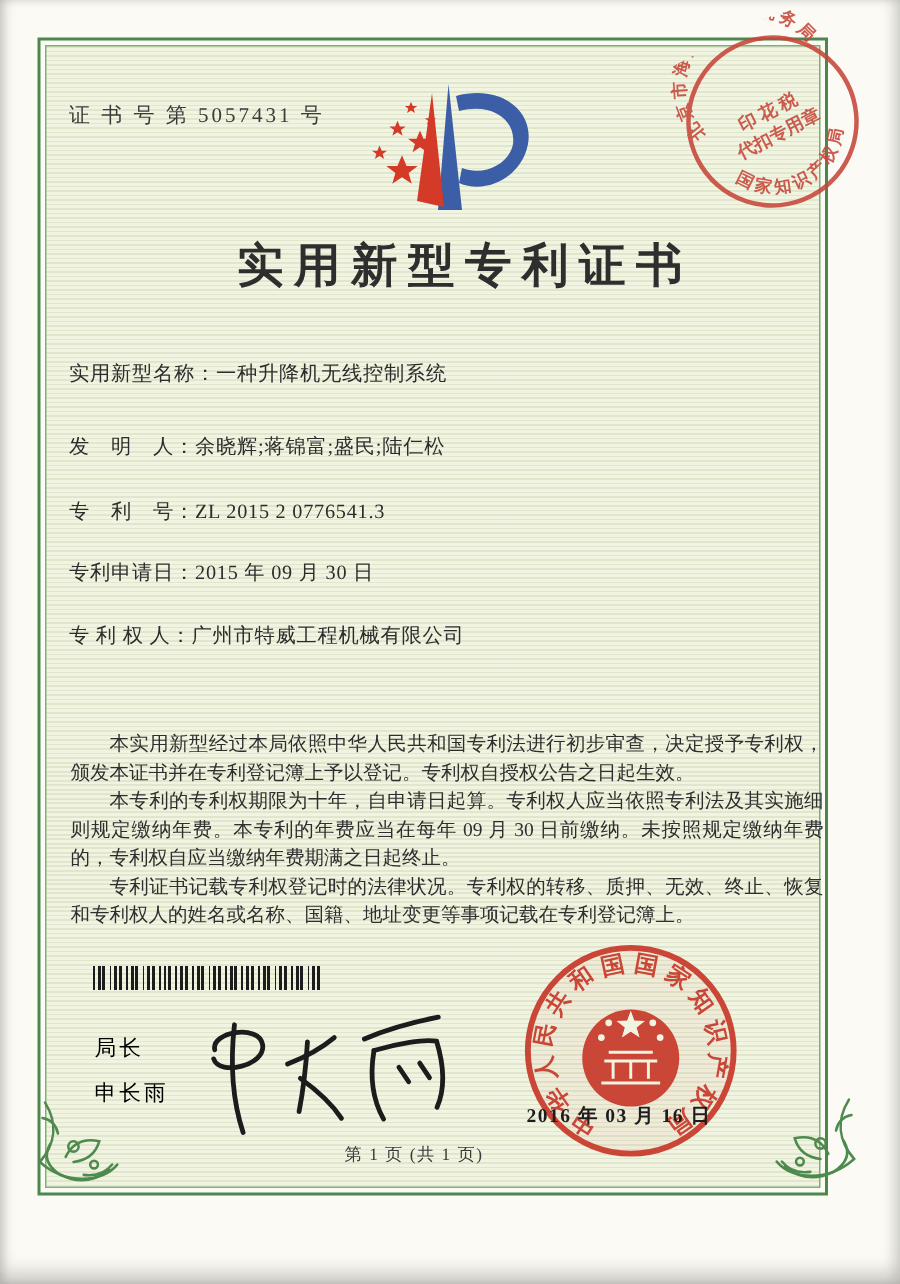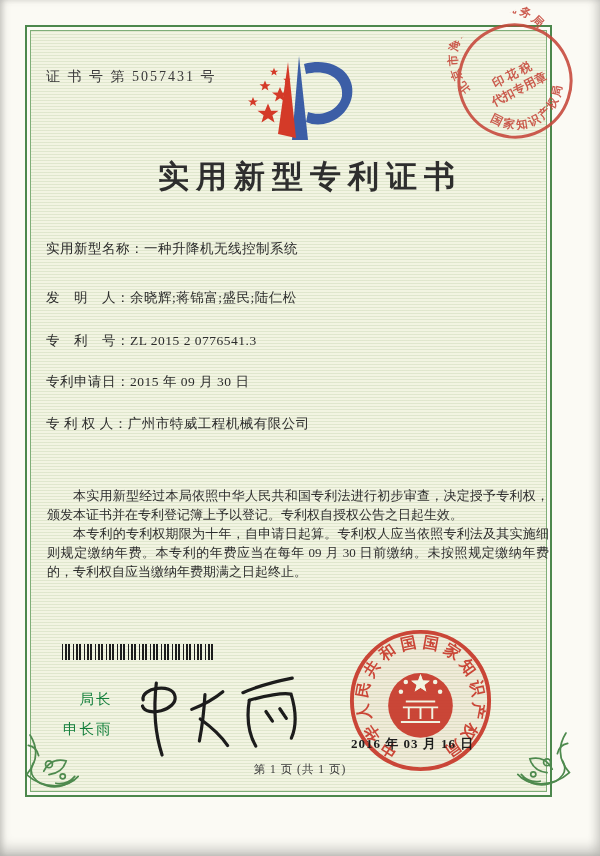--- a/index.html
+++ b/index.html
@@ -44,33 +44,33 @@
   .paras{
     position:absolute;left:47px;top:486px;width:502px;
     font-size:13px;line-height:19px;color:#2e2e2e;
     text-align:justify;
   }
   .paras p{margin:0;text-indent:2em;}
   .barcode{
     position:absolute;left:62px;top:644px;width:153px;height:16px;
     background:repeating-linear-gradient(90deg,#1c1c1c 0 1px,transparent 1px 3px,#1c1c1c 3px 5px,transparent 5px 6px,#1c1c1c 6px 8px,transparent 8px 11px);
   }
-  .signer{position:absolute;left:63px;top:684px;font-size:14.5px;color:#15803d;line-height:30px;letter-spacing:2px;text-align:right;}
+  .signer{position:absolute;left:63px;top:684px;font-size:14.5px;color:#000000;line-height:30px;letter-spacing:2px;}
   .signature{position:absolute;left:128px;top:668px;width:180px;height:92px;}
   .main-seal{position:absolute;left:347px;top:627px;width:147px;height:147px;opacity:0.93;}
   .seal-date{
     position:absolute;left:351px;top:735px;font-size:13px;font-weight:700;
     color:#1d1d1d;letter-spacing:1px;white-space:nowrap;
   }
   .tax-stamp{
     position:absolute;left:452px;top:18px;width:126px;height:126px;
     transform:rotate(-27deg);opacity:0.88;
   }
   .footer{
-    position:absolute;left:0;top:762px;width:600px;text-align:center;
+    position:absolute;left:0;top:762px;width:552px;text-align:center;
     font-size:11.5px;color:#3a3a3a;letter-spacing:1px;
   }
   .flourish{position:absolute;width:86px;height:92px;}
   .flourish.bl{left:18px;top:708px;}
   .flourish.br{left:492px;top:706px;transform:scaleX(-1);}
 </style>
 </head>
 <body>
 
 <div class="sheet">
@@ -135,20 +135,21 @@
   <div class="row" style="top:373px">
     <span class="lbl">专利申请日：</span><span class="val">2015 年 09 月 30 日</span>
   </div>
   <div class="row" style="top:415px">
     <span class="lbl">专 利 权 人：</span><span class="val">广州市特威工程机械有限公司</span>
   </div>
 
   <div class="paras">
     <p>本实用新型经过本局依照中华人民共和国专利法进行初步审查，决定授予专利权，颁发本证书并在专利登记簿上予以登记。专利权自授权公告之日起生效。</p>
     <p>本专利的专利权期限为十年，自申请日起算。专利权人应当依照专利法及其实施细则规定缴纳年费。本专利的年费应当在每年 09 月 30 日前缴纳。未按照规定缴纳年费的，专利权自应当缴纳年费期满之日起终止。</p>
+    <p>专利证书记载专利权登记时的法律状况。专利权的转移、质押、无效、终止、恢复和专利权人的姓名或名称、国籍、地址变更等事项记载在专利登记簿上。</p>
   </div>
 
   <div class="barcode"></div>
 
   <div class="signer">
     <div>局长</div>
     <div>申长雨</div>
   </div>
 
   <svg class="signature" viewBox="0 0 180 92">

